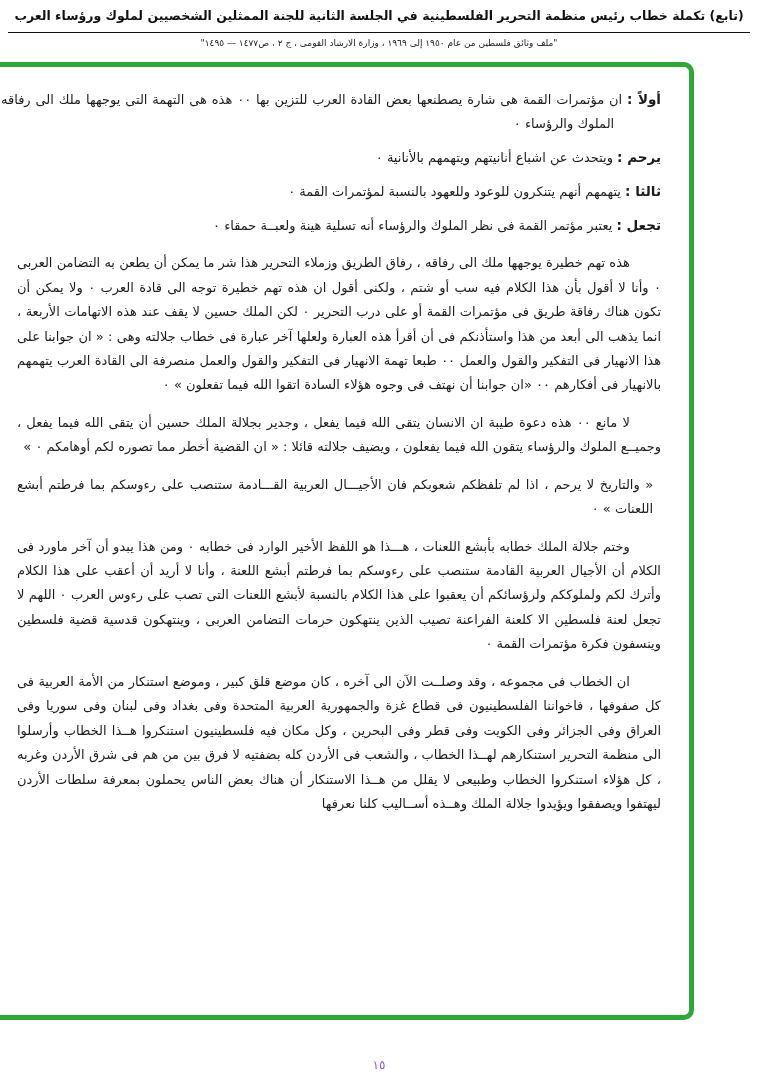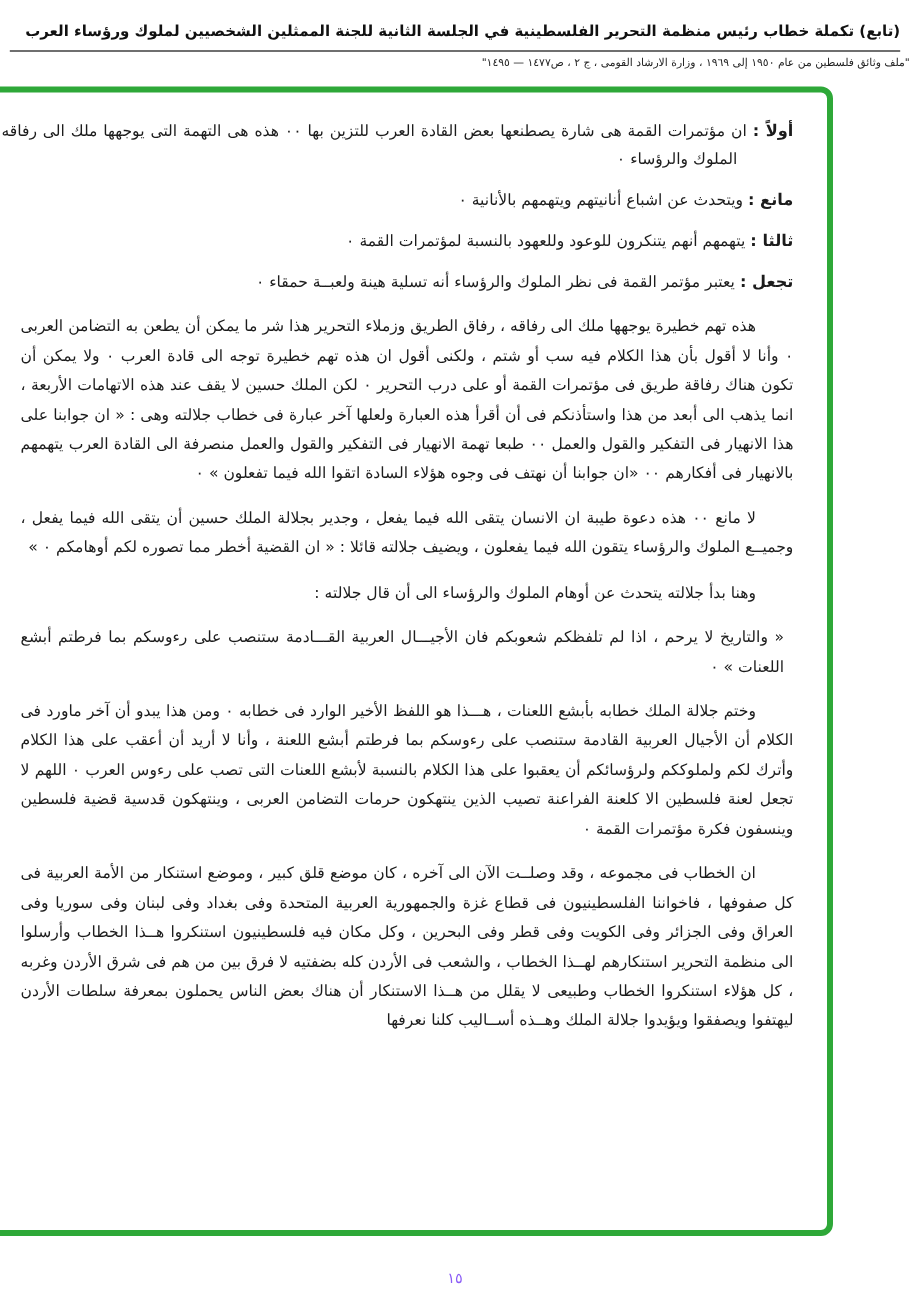--- a/index.html
+++ b/index.html
@@ -14,22 +14,22 @@
     height: 1078px;
     margin: 0 auto;
     background: #ffffff;
     color: #1c1c1c;
     overflow: hidden;
     box-sizing: border-box;
     direction: rtl;
   }
   
   .doc-header {
-    padding-top: 16px;
-    text-align: right;
+    padding-top: 6px;
+    text-align: center;
   }
   .doc-title {
     font-weight: bold;
     font-size: 12.5px;
     line-height: 1.6;
     padding: 0 8px;
     white-space: nowrap;
     color: #111;
   }
   .header-rule {
@@ -104,37 +104,36 @@
   </header>
 
   <main class="content-box">
 
     <div class="numbered-item">
       <span class="item-label">أولاً :</span>
       <span>ان مؤتمرات القمة هى شارة يصطنعها بعض القادة العرب للتزين بها ٠٠ هذه هى التهمة التى يوجهها ملك الى رفاقه الملوك والرؤساء ٠</span>
     </div>
 
     <div class="numbered-item">
-      <span class="item-label">مانع :</span>
+      <span class="item-label">يرحم :</span>
       <span>ويتحدث عن اشباع أنانيتهم ويتهمهم بالأنانية ٠</span>
     </div>
 
     <div class="numbered-item">
       <span class="item-label">ثالثا :</span>
       <span>يتهمهم أنهم يتنكرون للوعود وللعهود بالنسبة لمؤتمرات القمة ٠</span>
     </div>
 
     <div class="numbered-item">
       <span class="item-label">تجعل :</span>
       <span>يعتبر مؤتمر القمة فى نظر الملوك والرؤساء أنه تسلية هينة ولعبــة حمقاء ٠</span>
     </div>
 
     <p class="body-para">هذه تهم خطيرة يوجهها ملك الى رفاقه ، رفاق الطريق وزملاء التحرير هذا شر ما يمكن أن يطعن به التضامن العربى ٠ وأنا لا أقول بأن هذا الكلام فيه سب أو شتم ، ولكنى أقول ان هذه تهم خطيرة توجه الى قادة العرب ٠ ولا يمكن أن تكون هناك رفاقة طريق فى مؤتمرات القمة أو على درب التحرير ٠ لكن الملك حسين لا يقف عند هذه الاتهامات الأربعة ، انما يذهب الى أبعد من هذا واستأذنكم فى أن أقرأ هذه العبارة ولعلها آخر عبارة فى خطاب جلالته وهى : « ان جوابنا على هذا الانهيار فى التفكير والقول والعمل ٠٠ طبعا تهمة الانهيار فى التفكير والقول والعمل منصرفة الى القادة العرب يتهمهم بالانهيار فى أفكارهم ٠٠ «ان جوابنا أن نهتف فى وجوه هؤلاء السادة اتقوا الله فيما تفعلون » ٠</p>
     <p class="body-para">لا مانع ٠٠ هذه دعوة طيبة ان الانسان يتقى الله فيما يفعل ، وجدير بجلالة الملك حسين أن يتقى الله فيما يفعل ، وجميــع الملوك والرؤساء يتقون الله فيما يفعلون ، ويضيف جلالته قائلا : « ان القضية أخطر مما تصوره لكم أوهامكم ٠ »</p>
-    <p class="body-para">وهنا بدأ جلالته يتحدث عن أوهام الملوك والرؤساء الى أن قال جلالته :</p>
     <p class="body-para quote-para">« والتاريخ لا يرحم ، اذا لم تلفظكم شعوبكم فان الأجيـــال العربية القـــادمة ستنصب على رءوسكم بما فرطتم أبشع اللعنات » ٠</p>
     <p class="body-para">وختم جلالة الملك خطابه بأبشع اللعنات ، هـــذا هو اللفظ الأخير الوارد فى خطابه ٠ ومن هذا يبدو أن آخر ماورد فى الكلام أن الأجيال العربية القادمة ستنصب على رءوسكم بما فرطتم أبشع اللعنة ، وأنا لا أريد أن أعقب على هذا الكلام وأترك لكم ولملوككم ولرؤسائكم أن يعقبوا على هذا الكلام بالنسبة لأبشع اللعنات التى تصب على رءوس العرب ٠ اللهم لا تجعل لعنة فلسطين الا كلعنة الفراعنة تصيب الذين ينتهكون حرمات التضامن العربى ، وينتهكون قدسية قضية فلسطين وينسفون فكرة مؤتمرات القمة ٠</p>
     <p class="body-para">ان الخطاب فى مجموعه ، وقد وصلــت الآن الى آخره ، كان موضع قلق كبير ، وموضع استنكار من الأمة العربية فى كل صفوفها ، فاخواننا الفلسطينيون فى قطاع غزة والجمهورية العربية المتحدة وفى بغداد وفى لبنان وفى سوريا وفى العراق وفى الجزائر وفى الكويت وفى قطر وفى البحرين ، وكل مكان فيه فلسطينيون استنكروا هــذا الخطاب وأرسلوا الى منظمة التحرير استنكارهم لهــذا الخطاب ، والشعب فى الأردن كله بضفتيه لا فرق بين من هم فى شرق الأردن وغربه ، كل هؤلاء استنكروا الخطاب وطبيعى لا يقلل من هــذا الاستنكار أن هناك بعض الناس يحملون بمعرفة سلطات الأردن ليهتفوا ويصفقوا ويؤيدوا جلالة الملك وهــذه أســاليب كلنا نعرفها</p>
 
   </main>
 
   <footer class="page-footer">
     <div class="page-number">١٥</div>
   </footer>
 

